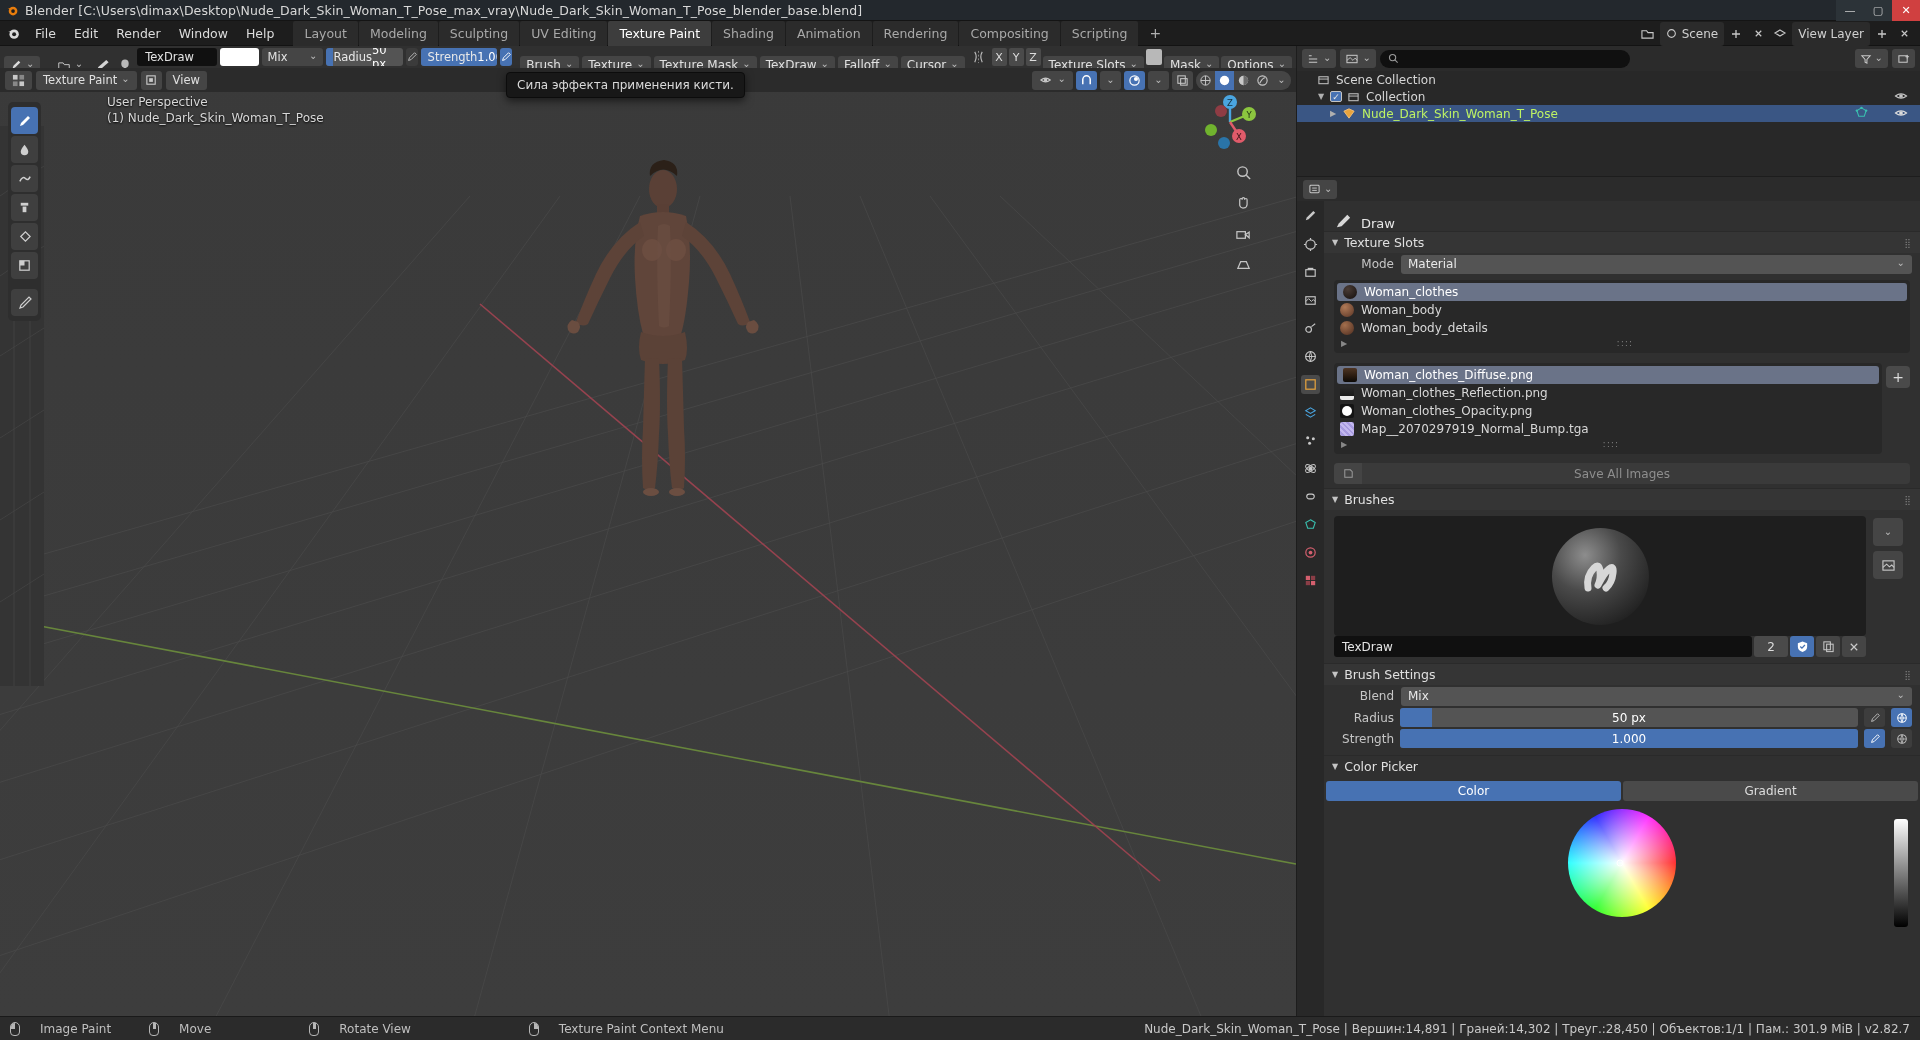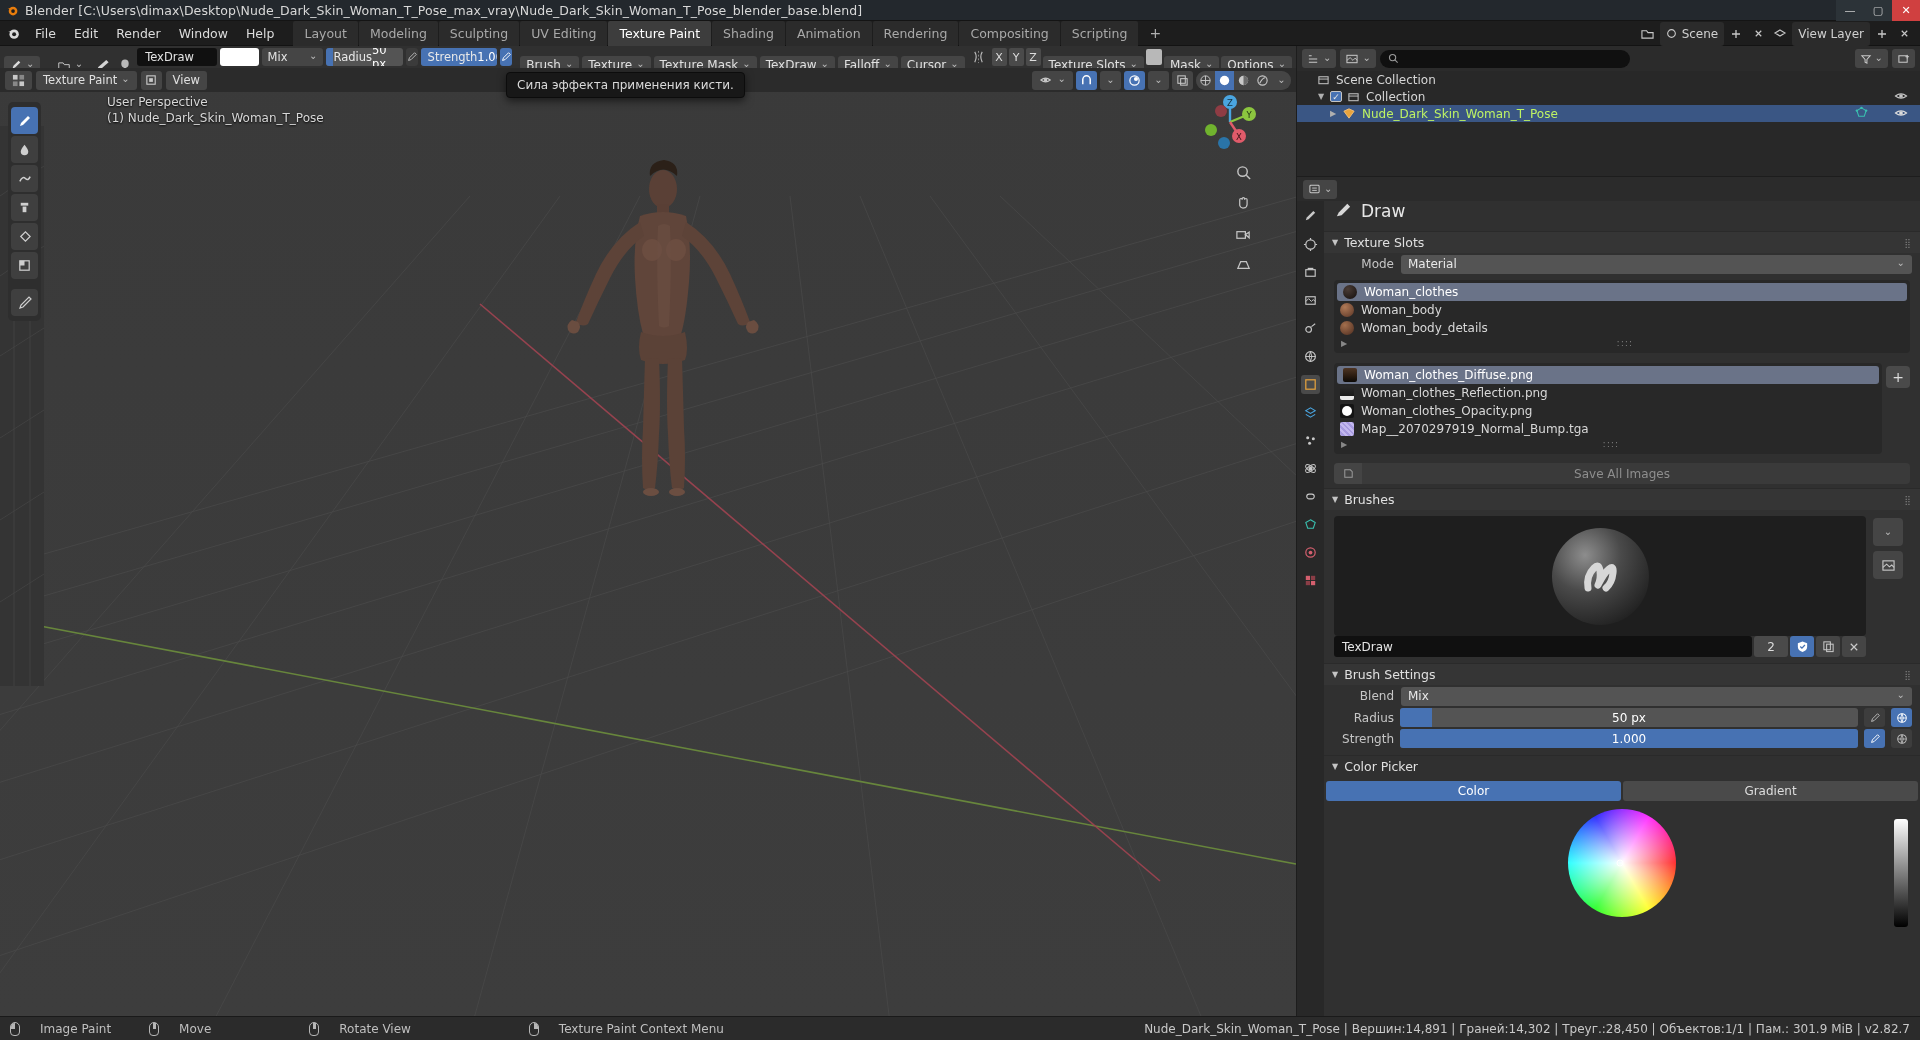--- a/index.html
+++ b/index.html
@@ -174,21 +174,21 @@
   .ptab { width: 19px; height: 19px; display:flex;align-items:center;justify-content:center; }
   .props-body { position:absolute; left:27px; top:24px; right:0; bottom:0; overflow:hidden;}
 
   .panel-title {
     display:flex; align-items:center; gap:6px; height: 22px; padding-left: 8px;
     font-size: 12.5px; color: #e0e0e0; background: #353535; border-top:1px solid #2a2a2a;
   }
   .tri { font-size: 8px; color:#c5c5c5; }
   .grip { margin-left:auto; margin-right:8px; color:#777; font-size:9px; letter-spacing:1px;}
 
-  .brush-head { display:flex;align-items:flex-start;gap:8px;height:30px;padding-left:10px;font-size:17px;color:#e6e6e6;}
+  .brush-head { display:flex;align-items:flex-end;gap:8px;height:30px;padding-left:10px;font-size:13px;color:#e6e6e6;}
 
   .row { display: flex; align-items: center; height: 22px; padding: 0 8px; gap: 7px; }
   .row .lab { width: 62px; text-align: right; font-size: 12px; color: #c6c6c6; }
   .select {
     flex: 1; background: #545454; border-radius: 3px; height: 19px; display: flex;
     align-items: center; justify-content: space-between; padding: 0 7px; font-size: 12px; color: #e8e8e8;
   }
   .listbox {
     margin: 5px 10px; background: #282828; border-radius: 4px; padding: 3px 0;
   }

